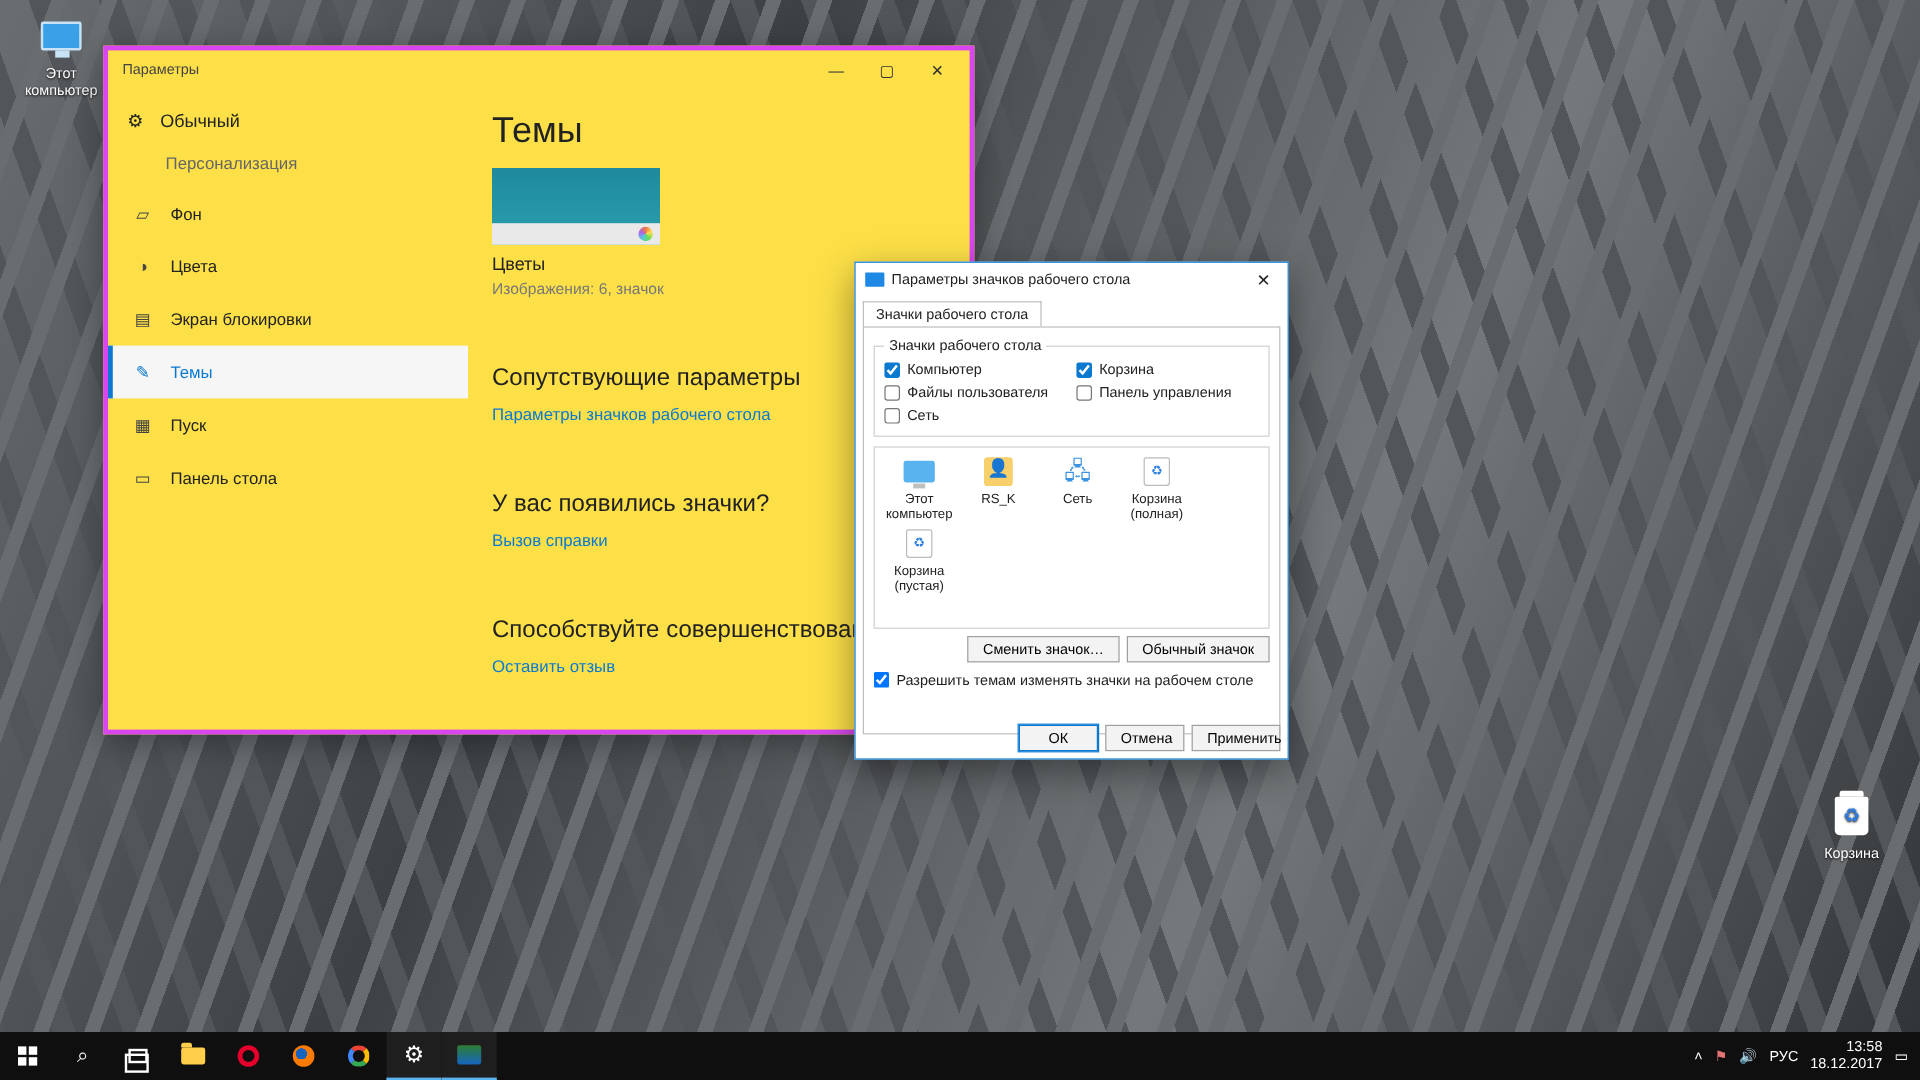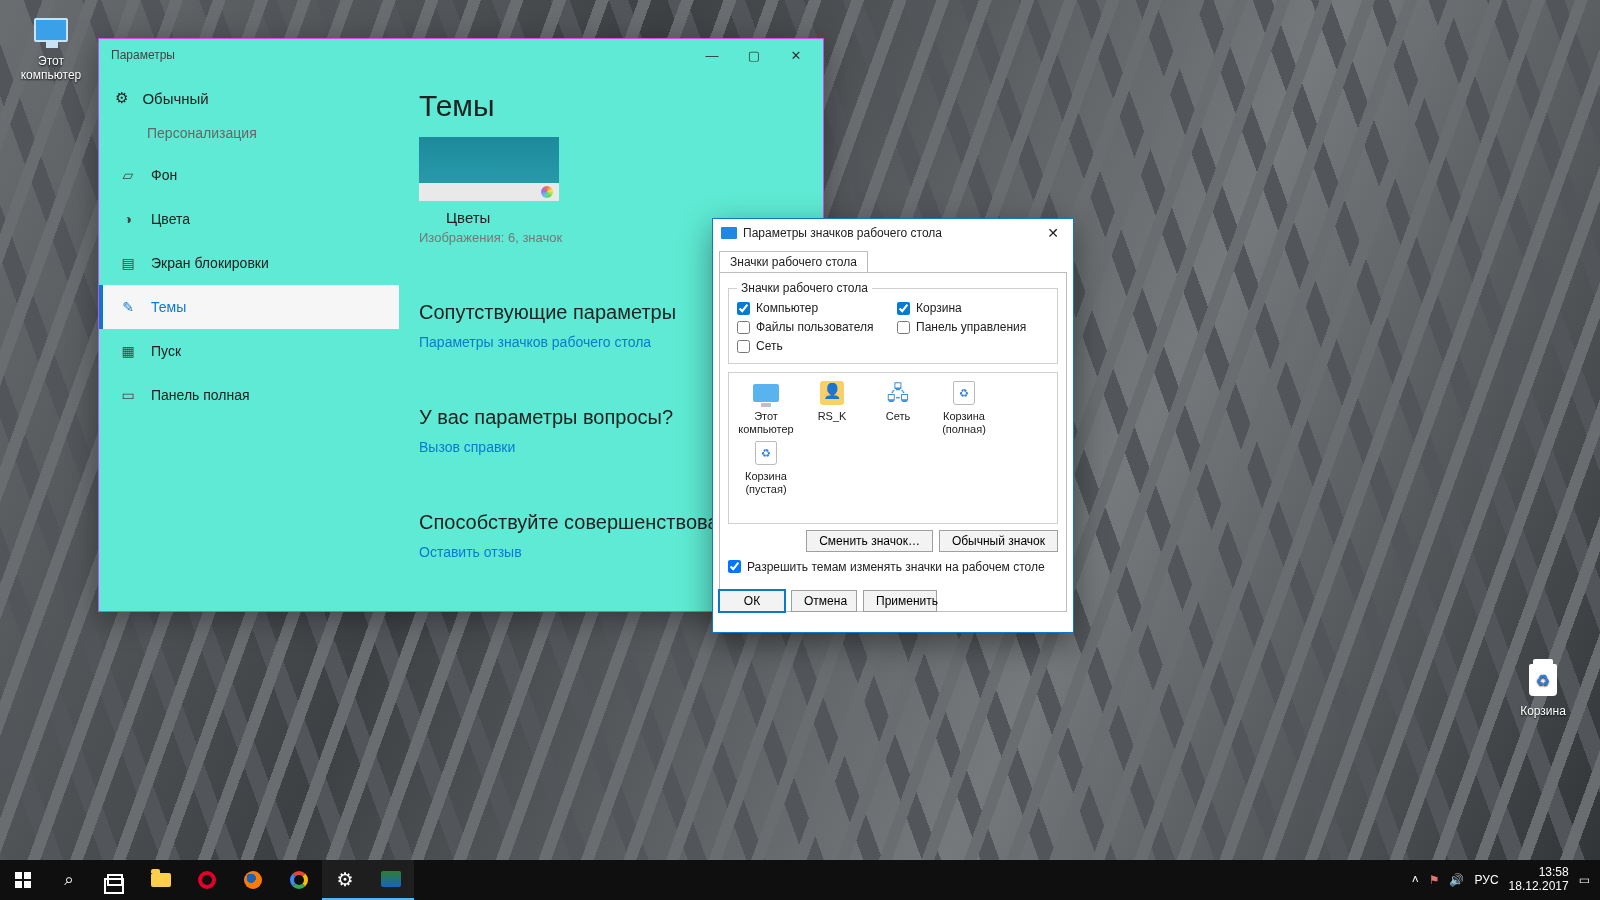--- a/index.html
+++ b/index.html
@@ -15,42 +15,42 @@
   
   .desktop-icon { position:absolute; width:74px; text-align:center; color:#fff; font-size:12px; text-shadow:0 1px 2px #000; }
   .desktop-icon .d-glyph { width:40px; height:40px; margin:0 auto 4px; display:flex; align-items:center; justify-content:center; }
   .d-monitor { width:34px; height:24px; background:#3aa0e8; border:2px solid #c9e3f6; border-radius:2px; position:relative; }
   .d-monitor:after { content:""; position:absolute; bottom:-8px; left:10px; width:12px; height:6px; background:#c9e3f6; }
   .d-bin { width:28px; height:32px; background:#fff; border-radius:2px 2px 4px 4px; position:relative; display:flex; align-items:center; justify-content:center; }
   .d-bin:before { content:""; position:absolute; top:-5px; left:4px; right:4px; height:5px; background:#fff; border-radius:2px 2px 0 0;}
   .d-bin .recycle { color:#2b7de0; font-size:16px; }
 
   
-  .settings-window { position:absolute; left:98px; top:38px; width:726px; height:574px; background:#5eead4; border:1px solid #d946ef; box-shadow:0 6px 28px rgba(0,0,0,.35); }
+  .settings-window { position:absolute; left:86px; top:38px; width:726px; height:574px; background:#fde047; border:4px solid #d946ef; box-shadow:0 6px 28px rgba(0,0,0,.35); }
   .titlebar { height:32px; display:flex; align-items:center; padding:0 6px 0 12px; font-size:12px; color:#444; }
   .titlebar .spacer { flex:1; }
   .titlebar .tb-btn { width:42px; height:30px; display:flex; align-items:center; justify-content:center; color:#333; font-size:13px; }
   .settings-body { display:flex; height:calc(100% - 32px); }
   .settings-side { width:300px; padding:18px 0 0 0; }
   .home-row { display:flex; align-items:center; gap:14px; padding:0 16px 18px 16px; color:#222; font-size:15px;}
   .search-wrap { margin:0 16px 22px; position:relative; }
   .search-input { width:100%; height:34px; border:1px solid #888; padding:0 36px 0 10px; font-size:14px; color:#666; }
   .search-wrap .sicon { position:absolute; right:10px; top:8px; color:#666; font-size:15px;}
   .section-title { font-size:14px; color:#666; padding:0 16px 12px;margin-left:32px; }
   .navitem { display:flex; align-items:center; gap:14px; height:44px; padding:0 16px; font-size:14px; color:#222; border-left:4px solid transparent; cursor:default;}
   .navitem.sel { border-left-color:#0a7ad1; color:#0a7ad1; background:#f6f6f6;}
   .navitem .ni { width:18px; height:18px; display:flex; align-items:center; justify-content:center; color:#444;}
   .navitem.sel .ni { color:#0a7ad1;}
 
   .settings-main { flex:1; padding:18px 20px; }
   .settings-main h1 { font-weight:400; font-size:30px; color:#222; margin-bottom:14px;}
   .theme-thumb { width:140px; height:64px; background:linear-gradient(#1e8a9b,#2aa0b0); position:relative; margin-bottom:8px;}
   .theme-thumb .bar { position:absolute; bottom:0; left:0; right:0; height:18px; background:#e9e9e9;}
   .theme-thumb .dot { position:absolute; right:6px; bottom:3px; width:12px; height:12px; border-radius:50%; background:conic-gradient(#e74,#fd5,#6d5,#5cd,#a6e,#e74);}
-  .theme-name { font-size:15px; color:#222;margin-left:27px;}
+  .theme-name { font-size:15px; color:#222;}
   .theme-sub { font-size:13px; color:#777; margin-top:4px;}
   .h2 { font-size:20px; color:#222; font-weight:400; margin-top:56px; margin-bottom:10px;}
   .link { color:#0a7ad1; font-size:14px; }
 
   
   .dialog { position:absolute; left:712px; top:218px; width:362px; height:415px; background:#fff; border:1px solid #0a7ad1; box-shadow:0 10px 30px rgba(0,0,0,.4); font-size:12px; color:#222; }
   .dlg-title { height:28px; display:flex; align-items:center; gap:6px; padding:0 4px 0 8px;}
   .dlg-title .dicon { width:16px; height:12px; background:#1e88e5; border-radius:1px;}
   .dlg-title .dtx { flex:1; font-size:12px; }
   .dlg-close { width:32px; height:24px; display:flex; align-items:center; justify-content:center; font-size:14px;}
@@ -67,21 +67,21 @@
   .pi .pg { width:30px; height:28px; margin:0 auto 3px; display:flex; align-items:center; justify-content:center;}
   .pg-pc { width:26px; height:18px; background:#59b3ef; border-radius:2px; position:relative;}
   .pg-pc:after{content:"";position:absolute;bottom:-5px;left:8px;width:10px;height:4px;background:#bfbfbf;}
   .pg-user { width:24px; height:24px; background:#f7cf6b; border-radius:3px; position:relative;}
   .pg-user:after{content:"👤";position:absolute;left:3px;top:1px;font-size:15px;}
   .pg-net { font-size:20px; color:#3b93e0;}
   .pg-bin { width:22px; height:24px; background:#fff; border:1px solid #bbb; border-radius:2px 2px 3px 3px; display:flex; align-items:center; justify-content:center; color:#2b7de0;}
   .btnrow { display:flex; justify-content:flex-end; gap:6px; margin-top:6px;}
   .wbtn { border:1px solid #9f9f9f; background:#f3f3f3; padding:3px 12px; font-size:12px;}
   .wbtn.primary { border-color:#0a7ad1; outline:1px solid #0a7ad1;}
-  .dlg-bottom { position:absolute; left:6px; right:6px; bottom:20px; display:flex; gap:6px;margin-top:44px;}
+  .dlg-bottom { position:absolute; left:6px; right:6px; bottom:6px; display:flex; justify-content:flex-end; gap:6px;margin-top:44px;}
   .ck-single { display:flex; align-items:flex-start; gap:6px; font-size:12px; margin-top:8px;}
 
   
   .taskbar { position:absolute; left:0; right:0; bottom:0; height:40px; background:#0f0f0f; display:flex; align-items:center; color:#fff;}
   .tb-item { width:46px; height:40px; display:flex; align-items:center; justify-content:center; font-size:17px; color:#fff;}
   .tb-item.active { background:#1e1e1e; border-bottom:2px solid #59b3ef;}
   .tb-spacer { flex:1;}
   .tray { display:flex; align-items:center; gap:10px; padding:0 10px; font-size:12px;}
   .tray .time { text-align:right; line-height:1.15; font-size:12px;}
   .ico-chrome{width:18px;height:18px;border:4px solid;border-color:#e94435 #fcbd06 #34a853 #4285f4;border-radius:50%;}
@@ -149,37 +149,37 @@
       <div class="navitem sel">
           <span class="ni">✎</span>
           <span>Темы</span>
         </div>
       <div class="navitem">
           <span class="ni">▦</span>
           <span>Пуск</span>
         </div>
       <div class="navitem">
           <span class="ni">▭</span>
-          <span>Панель полная</span>
+          <span>Панель стола</span>
         </div>
     </div>
 
     <div class="settings-main">
       <h1>Темы</h1>
       <div class="theme-thumb">
           <div class="bar"></div>
           <div class="dot"></div>
         </div>
       <div class="theme-name">Цветы</div>
       <div class="theme-sub">Изображения: 6, значок</div>
 
       <div class="h2">Сопутствующие параметры</div>
       <div class="link">Параметры значков рабочего стола</div>
 
-      <div class="h2">У вас параметры вопросы?</div>
+      <div class="h2">У вас появились значки?</div>
       <div class="link">Вызов справки</div>
 
       <div class="h2">Способствуйте совершенствованию</div>
       <div class="link">Оставить отзыв</div>
     </div>
   </div>
 </div>
 
 <div class="dialog">
   <div class="dlg-title">

